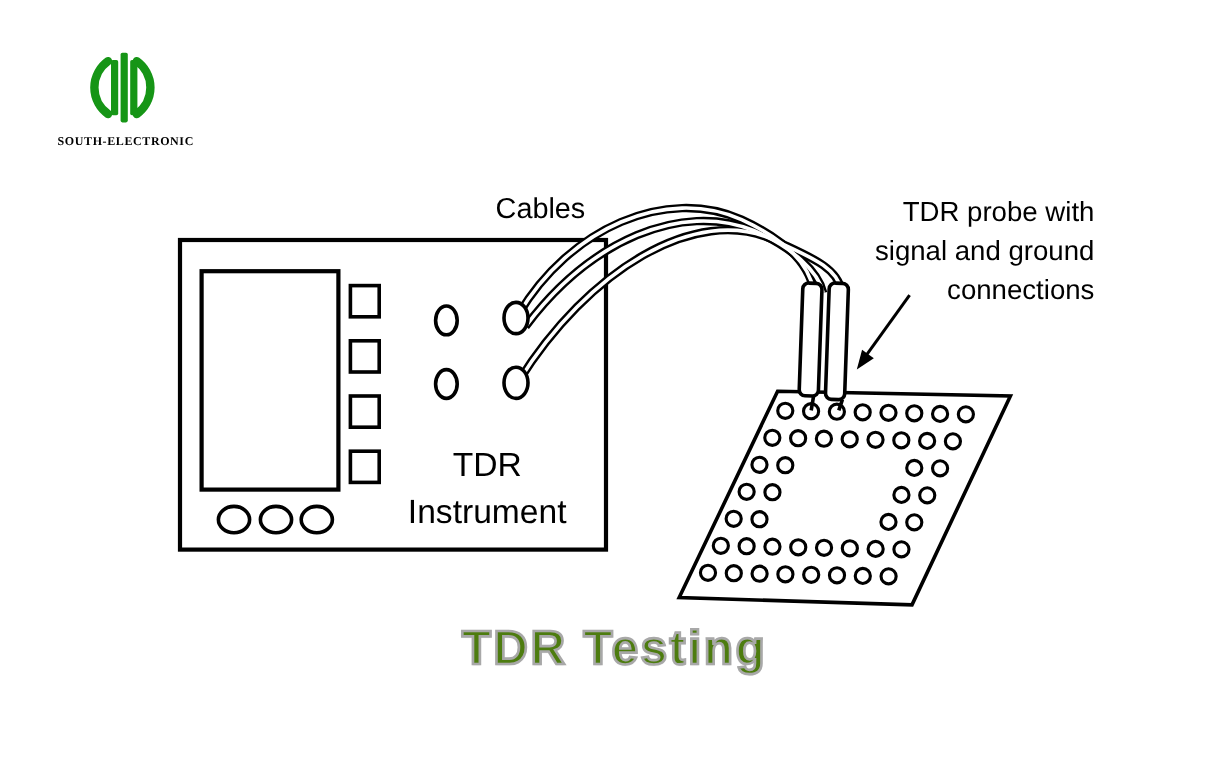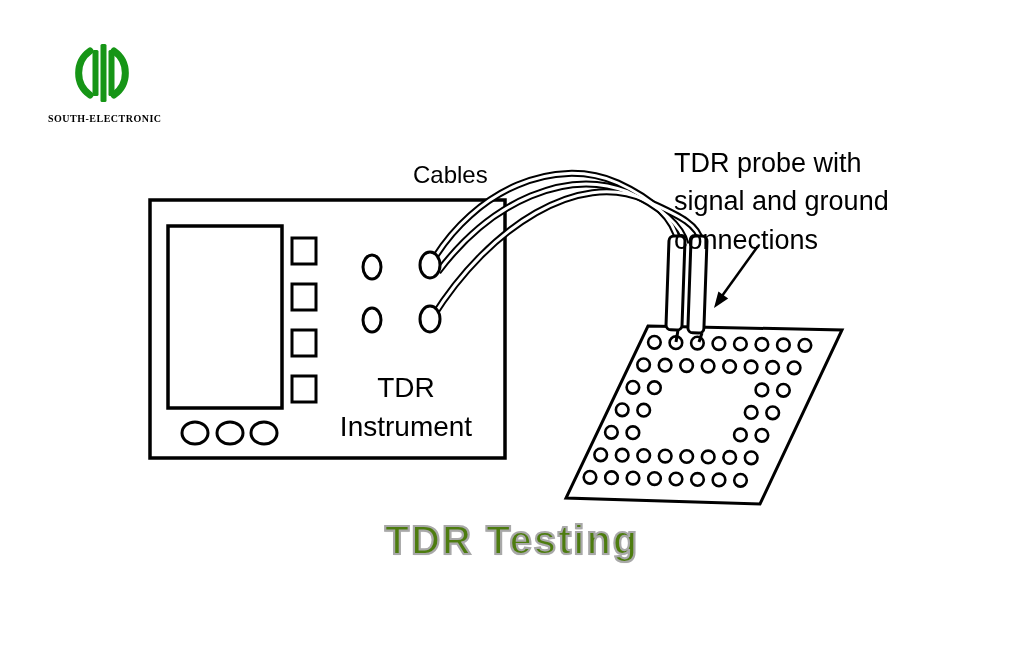--- a/index.html
+++ b/index.html
@@ -4,21 +4,21 @@
 <style>
   html,body{margin:0;padding:0;background:#fff;}
   #canvas{position:relative;width:1024px;height:651px;background:#ffffff;overflow:hidden;
           font-family:"Liberation Sans",sans-serif;color:#000;}
   .abs{position:absolute;}
   #diagram-svg{left:0;top:0;width:1024px;height:651px;}
   #logo-icon{left:70px;top:38px;}
   #logo-text{left:36px;top:113px;font-family:"Liberation Serif",serif;font-weight:700;
              font-size:10px;letter-spacing:.5px;margin-left:12px;}
   #cables-label{left:413px;top:161px;font-size:24px;}
-  #probe-label{left:674px;top:144px;width:238px;text-align:left;font-size:27px;
+  #probe-label{left:674px;top:160px;width:238px;text-align:right;font-size:23px;
                line-height:1.42;white-space:pre-line;}
   #instrument-label{left:322px;top:368px;width:168px;text-align:center;font-size:28px;
                     line-height:1.4;white-space:pre-line;}
   #page-title{left:0;right:0;top:518px;text-align:center;font-size:40px;font-weight:800;
               letter-spacing:2px;color:#4d7c0f;-webkit-text-stroke:2.2px #a8a8a8;
               text-shadow:0 1px 1px #bdbdbd;}
 </style>
 </head>
 <body>
 

